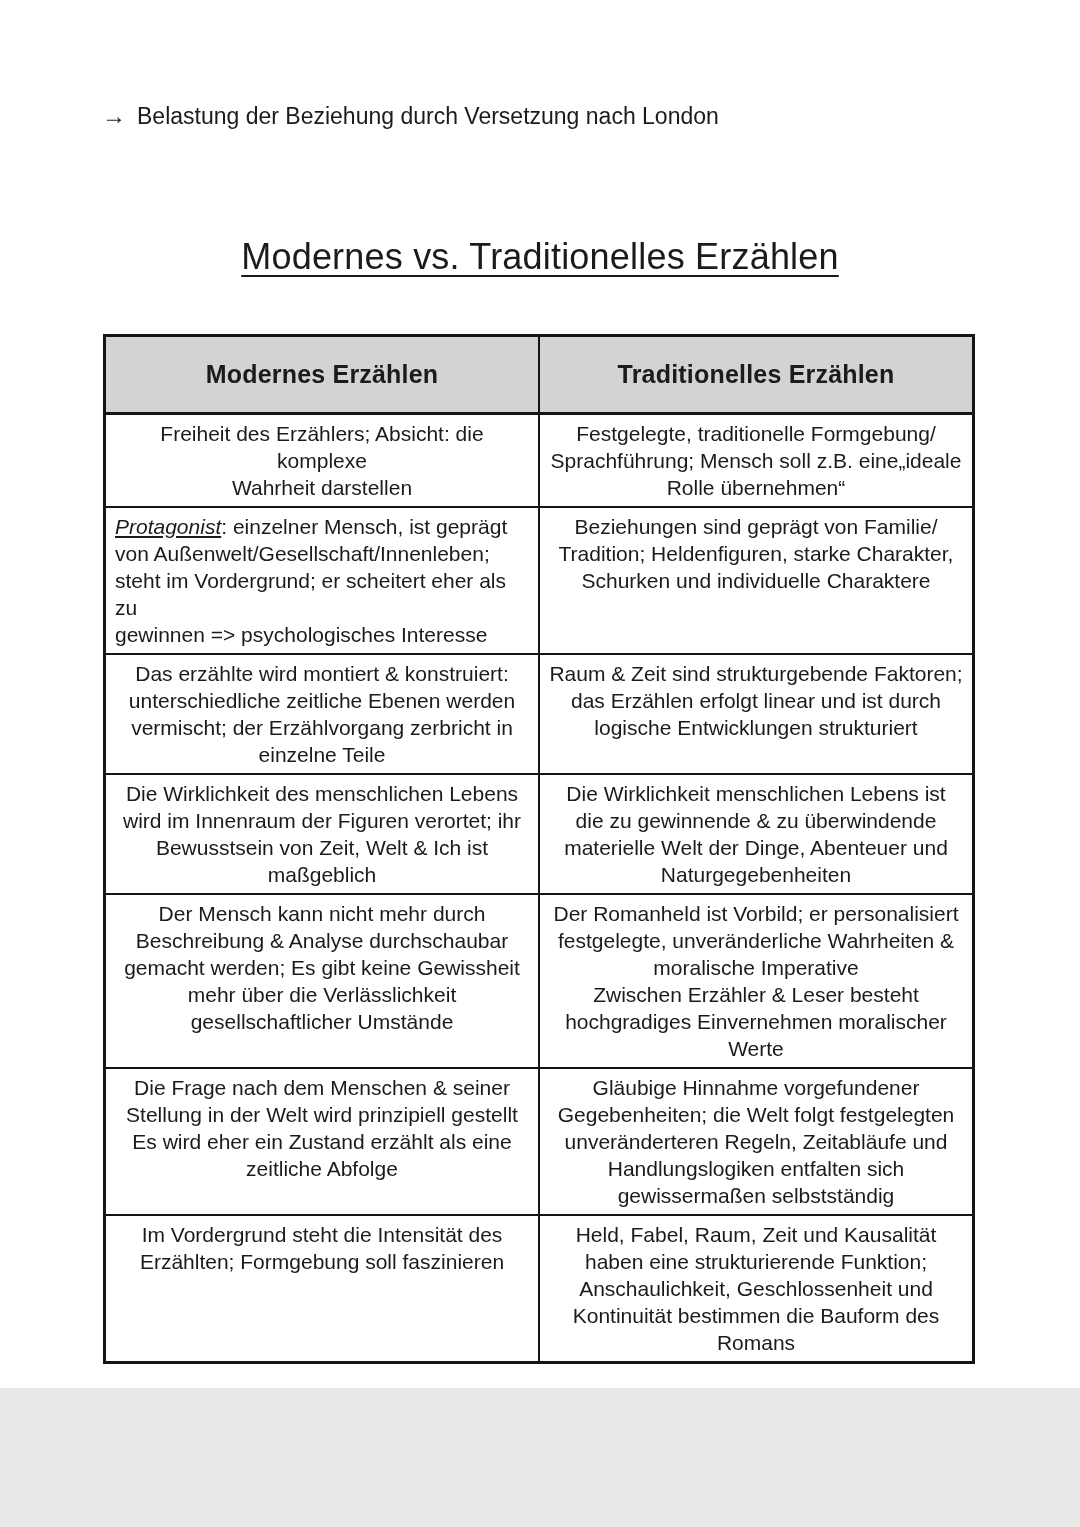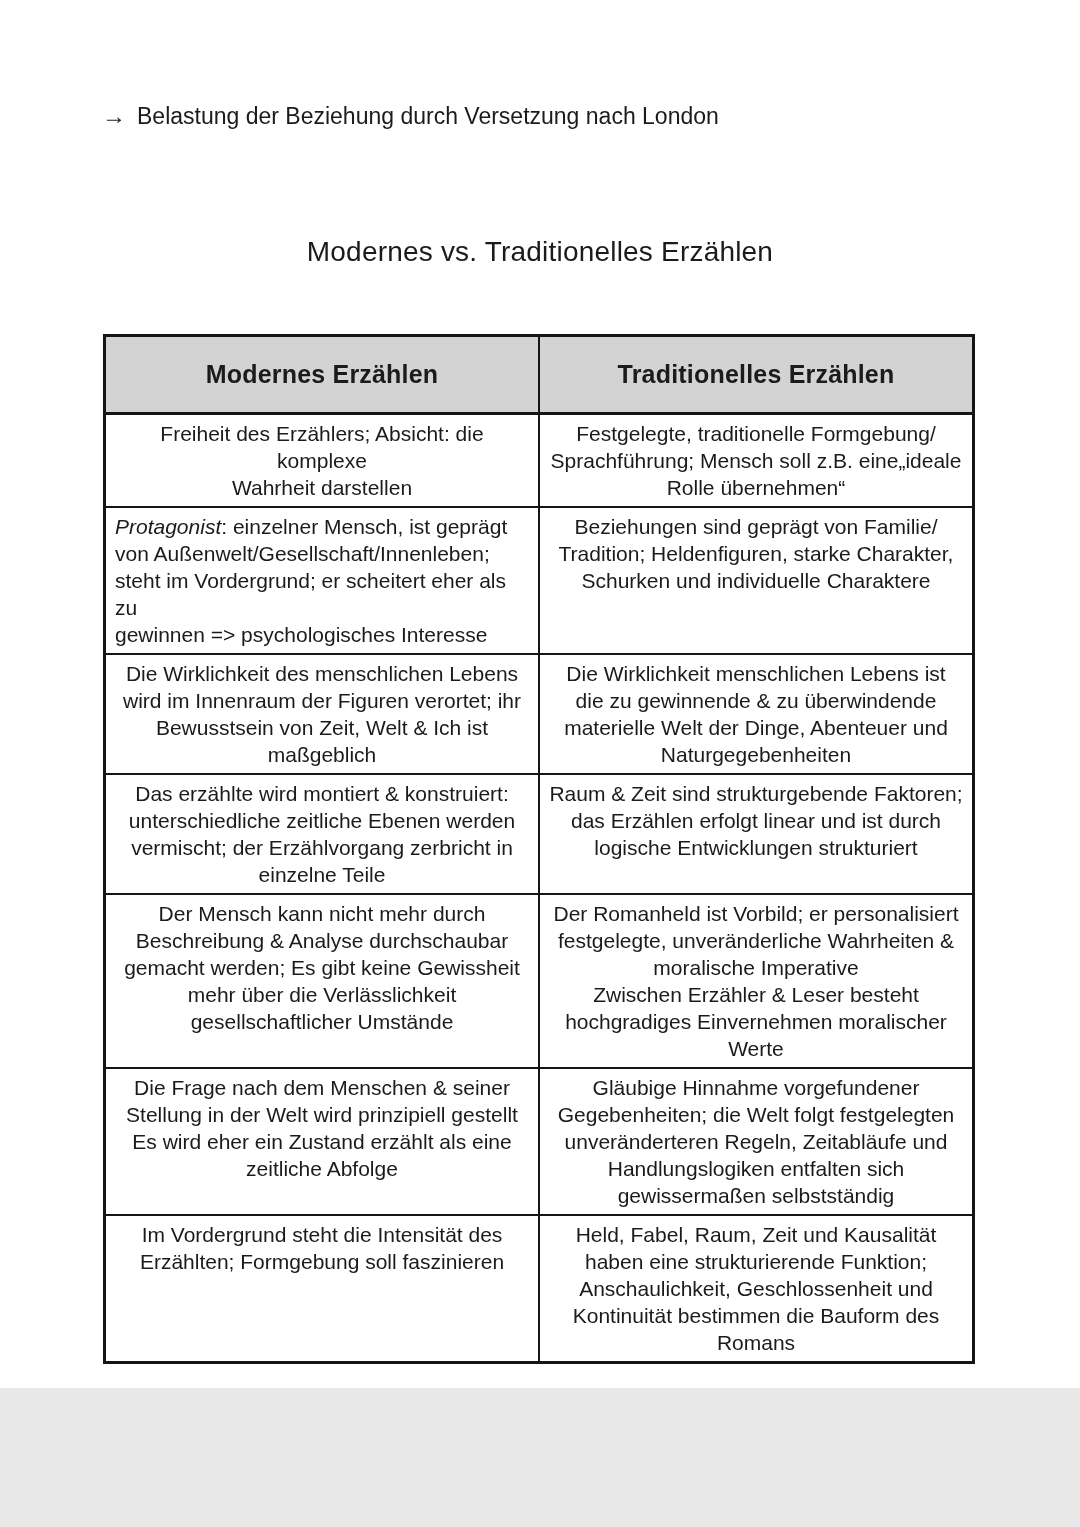--- a/index.html
+++ b/index.html
@@ -37,22 +37,23 @@
     font-size: 24px;
   }
   .title-wrap {
     position: absolute;
     top: 236px;
     left: 0;
     width: 1080px;
     text-align: center;
   }
   .page-title {
-    font-size: 28px;
+    font-size: 36px;
     letter-spacing: 0.2px;
+    text-decoration: underline;
     text-decoration-thickness: 2px;
     text-underline-offset: 6px;
   }
   table.compare {
     position: absolute;
     left: 103px;
     top: 334px;
     width: 872px;
     border-collapse: collapse;
     table-layout: fixed;
@@ -75,21 +76,21 @@
   }
   table.compare td {
     font-size: 21px;
     line-height: 27px;
     padding: 5px 7px;
     text-align: center;
     vertical-align: top;
   }
   table.compare td.left-align { text-align: left; padding-left: 9px; }
   .cell-text { white-space: pre-line; }
-  .italic { font-style: italic; }
+  .italic { font-style: italic; text-decoration: underline; }
 </style>
 </head>
 <body>
 
 <div class="page">
 
   <div class="bullets">
     <div class="bullet"><span class="arrow">→</span><span>Belastung der Beziehung durch Versetzung nach London</span></div>
   </div>
 
@@ -115,37 +116,37 @@
       <tr>
         <td class="left-align"><span class="cell-text italic">Protagonist</span><span class="cell-text">: einzelner Mensch, ist geprägt
 von Außenwelt/Gesellschaft/Innenleben;
 steht im Vordergrund; er scheitert eher als zu
 gewinnen =&gt; psychologisches Interesse</span></td>
         <td><span class="cell-text">Beziehungen sind geprägt von Familie/
 Tradition; Heldenfiguren, starke Charakter,
 Schurken und individuelle Charaktere</span></td>
       </tr>
       <tr>
+        <td><span class="cell-text">Das erzählte wird montiert &amp; konstruiert:
+unterschiedliche zeitliche Ebenen werden
+vermischt; der Erzählvorgang zerbricht in
+einzelne Teile</span></td>
+        <td><span class="cell-text">Raum &amp; Zeit sind strukturgebende Faktoren;
+das Erzählen erfolgt linear und ist durch
+logische Entwicklungen strukturiert</span></td>
+      </tr>
+      <tr>
         <td><span class="cell-text">Die Wirklichkeit des menschlichen Lebens
 wird im Innenraum der Figuren verortet; ihr
 Bewusstsein von Zeit, Welt &amp; Ich ist
 maßgeblich</span></td>
         <td><span class="cell-text">Die Wirklichkeit menschlichen Lebens ist
 die zu gewinnende &amp; zu überwindende
 materielle Welt der Dinge, Abenteuer und
 Naturgegebenheiten</span></td>
-      </tr>
-      <tr>
-        <td><span class="cell-text">Das erzählte wird montiert &amp; konstruiert:
-unterschiedliche zeitliche Ebenen werden
-vermischt; der Erzählvorgang zerbricht in
-einzelne Teile</span></td>
-        <td><span class="cell-text">Raum &amp; Zeit sind strukturgebende Faktoren;
-das Erzählen erfolgt linear und ist durch
-logische Entwicklungen strukturiert</span></td>
       </tr>
       <tr>
         <td><span class="cell-text">Der Mensch kann nicht mehr durch
 Beschreibung &amp; Analyse durchschaubar
 gemacht werden; Es gibt keine Gewissheit
 mehr über die Verlässlichkeit
 gesellschaftlicher Umstände</span></td>
         <td><span class="cell-text">Der Romanheld ist Vorbild; er personalisiert
 festgelegte, unveränderliche Wahrheiten &amp;
 moralische Imperative

